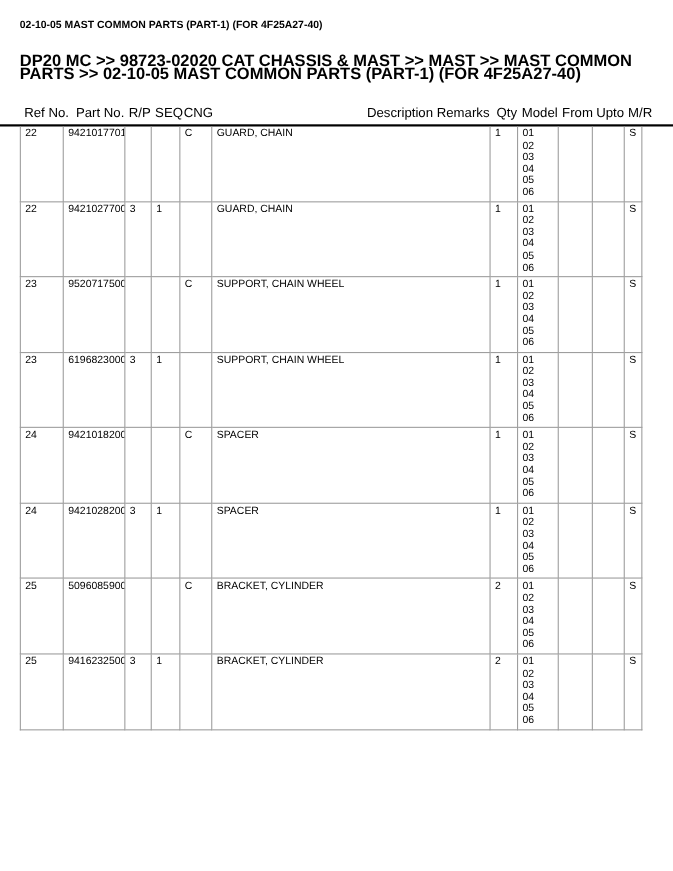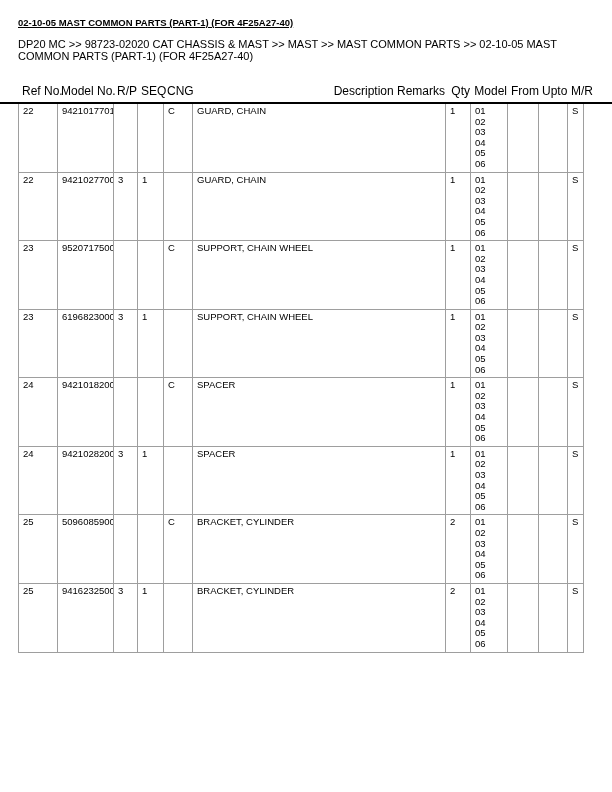--- a/index.html
+++ b/index.html
@@ -22,26 +22,25 @@
   }
   .content {
     padding: 0 18px;
   }
   .page-title {
     padding-top: 17px;
     font-size: 9.5px;
     font-weight: bold;
     line-height: 11px;
     white-space: nowrap;
-    text-decoration: underline;
   }
   .breadcrumb {
-    margin-top: 11px;
-    font-size: 11px;
-    font-weight: normal;
+    margin-top: 22px;
+    font-size: 15px;
+    font-weight: bold;
     line-height: 11.5px;
     width: 576px;
   }
   table {
     border-collapse: collapse;
     table-layout: fixed;
     width: 565px;
   }
   col.c-ref   { width: 39px; }
   col.c-part  { width: 56px; }
@@ -106,21 +105,21 @@
           <col class="c-desc">
           <col class="c-qty">
           <col class="c-model">
         <col class="c-from">
           <col class="c-upto">
           <col class="c-mr">
       </colgroup>
       <tbody>
           <tr>
         <th>Ref No.</th>
-        <th>Model No.</th>
+        <th>Part No.</th>
         <th>R/P</th>
         <th>SEQ</th>
         <th>CNG</th>
         <th>Description Remarks</th>
         <th>Qty</th>
         <th>Model</th>
         <th>From</th>
         <th>Upto</th>
         <th>M/R</th>
       </tr>

